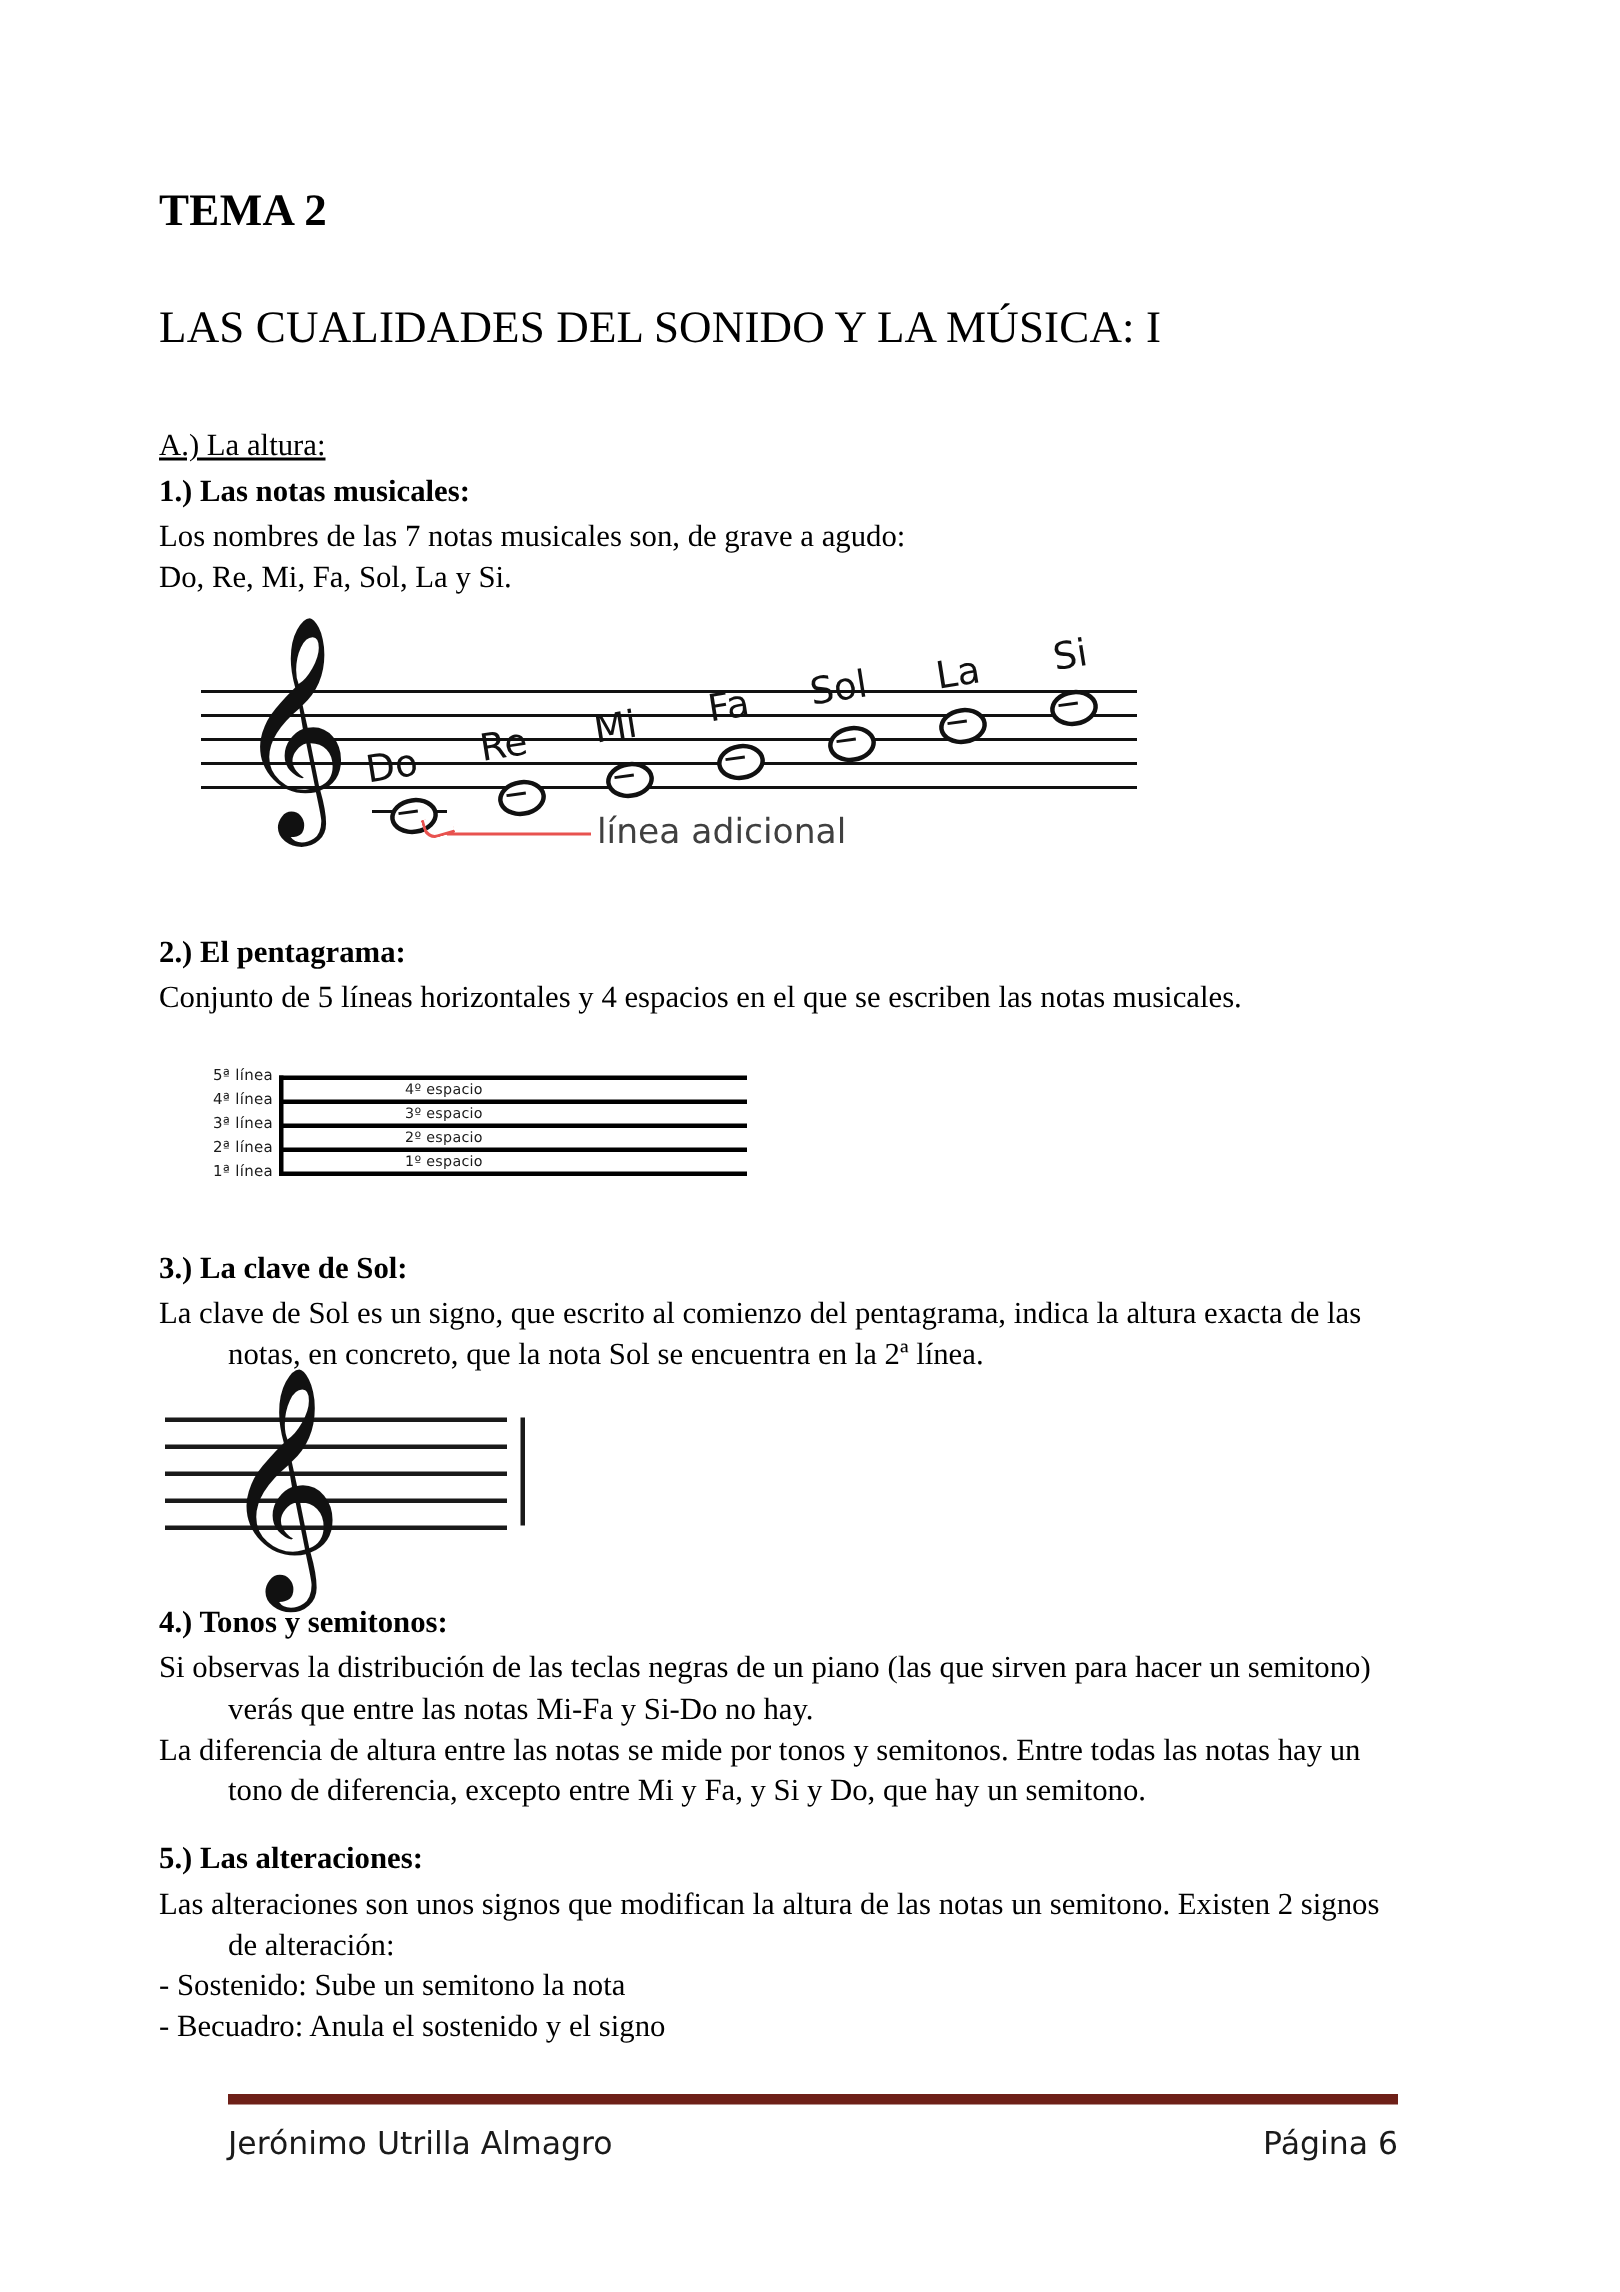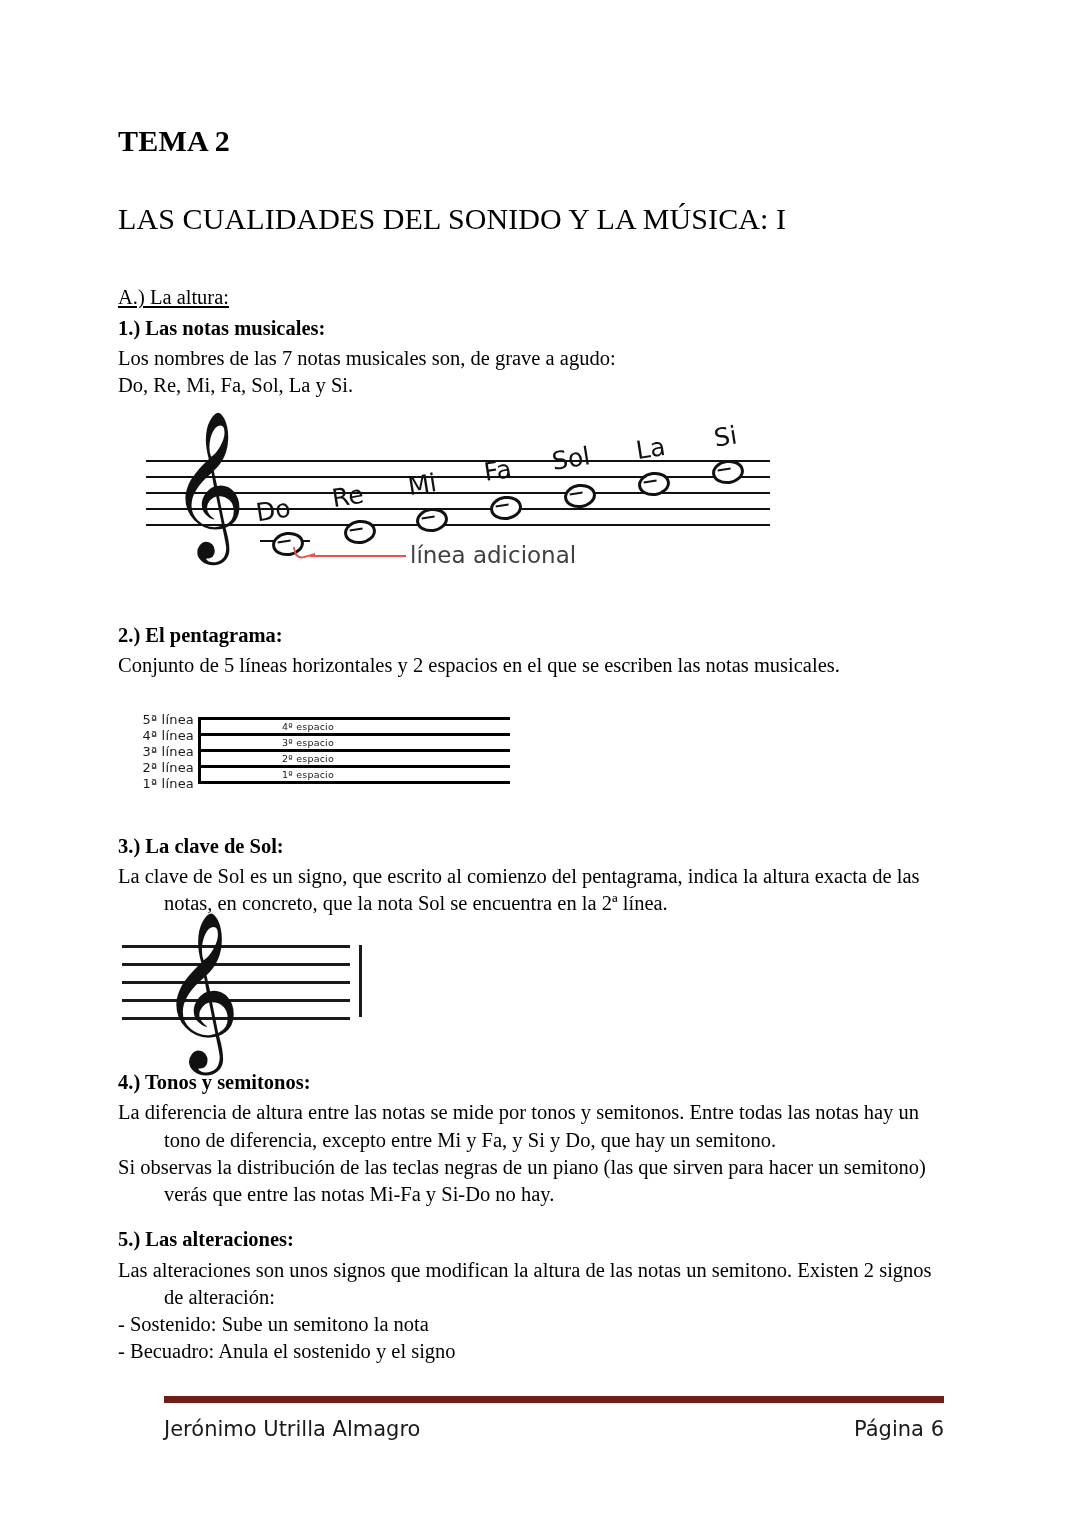--- a/index.html
+++ b/index.html
@@ -11,21 +11,21 @@
     width: 1080px;
     height: 1528px;
     position: relative;
     font-family: "Liberation Serif", "DejaVu Serif", serif;
     color: #000000;
     overflow: hidden;
   }
 
   .page {
     position: absolute;
-    left: 12px; top: 0;
+    left: 0; top: 0;
     width: 924px;
     height: 1528px;
   }
 
   .content {
     position: absolute;
     left: 106px;
     top: 124px;
     width: 830px;
   }
@@ -169,21 +169,21 @@
     width: 3px;
     height: 66px;
     background: #000;
   }
   .fig-penta .linelabel {
     position: absolute;
     left: 0;
     width: 74px;
     text-align: right;
     font-family: "DejaVu Sans", sans-serif;
-    font-size: 13px;
+    font-size: 10px;
     color: #1b1b1b;
     letter-spacing: 0.2px;
   }
   .fig-penta .spacelabel {
     position: absolute;
     left: 88px;
     width: 200px;
     text-align: center;
     font-family: "DejaVu Sans", sans-serif;
     font-size: 9.5px;
@@ -291,21 +291,21 @@
       <div class="notelabel" style="left:568px; top:-8px">Si</div>
 
       <div class="annot-hook" style="left:148px; top:114px;"></div>
       <div class="annot-line" style="left:164px; top:125px; width:96px;"></div>
       <div class="annot-text" style="left:264px; top:112px;">línea adicional</div>
     </div>
 
     <div class="gap-lg"></div>
 
     <p class="sec-head">2.)  El pentagrama:</p>
-    <p class="para plain">Conjunto de 5 líneas horizontales y 2 espacios en el que se escriben las notas musicales.</p>
+    <p class="para plain">Conjunto de 5 líneas horizontales y 4 espacios en el que se escriben las notas musicales.</p>
 
     <div class="gap-md"></div>
 
     <div class="fig-penta">
       <div class="leftbar"></div>
 
       <div class="pline" style="top:8px"></div>
       <div class="pline" style="top:24px"></div>
       <div class="pline" style="top:40px"></div>
       <div class="pline" style="top:56px"></div>
@@ -336,22 +336,22 @@
       <div class="sline" style="top:46px"></div>
       <div class="sline" style="top:64px"></div>
       <div class="sline" style="top:82px"></div>
       <div class="endbar"></div>
       <div class="clef">𝄞</div>
     </div>
 
     <div class="gap-md"></div>
 
     <p class="sec-head">4.)  Tonos y semitonos:</p>
+    <p class="para hang">Si observas la distribución de las teclas negras de un piano (las que sirven para hacer un semitono) verás que entre las notas Mi-Fa y Si-Do no hay.</p>
     <p class="para hang">La diferencia de altura entre las notas se mide por tonos y semitonos. Entre todas las notas hay un tono de diferencia, excepto entre Mi y Fa, y Si y Do, que hay un semitono.</p>
-    <p class="para hang">Si observas la distribución de las teclas negras de un piano (las que sirven para hacer un semitono) verás que entre las notas Mi-Fa y Si-Do no hay.</p>
 
     <div class="gap-sm"></div>
 
     <p class="sec-head">5.)  Las alteraciones:</p>
     <p class="para hang">Las alteraciones son unos signos que modifican la altura de las notas un semitono. Existen 2 signos de alteración:</p>
     <p class="para plain">- Sostenido: Sube un semitono la nota</p>
     <p class="para plain">- Becuadro: Anula el sostenido y el signo</p>
 
   </div>
 

